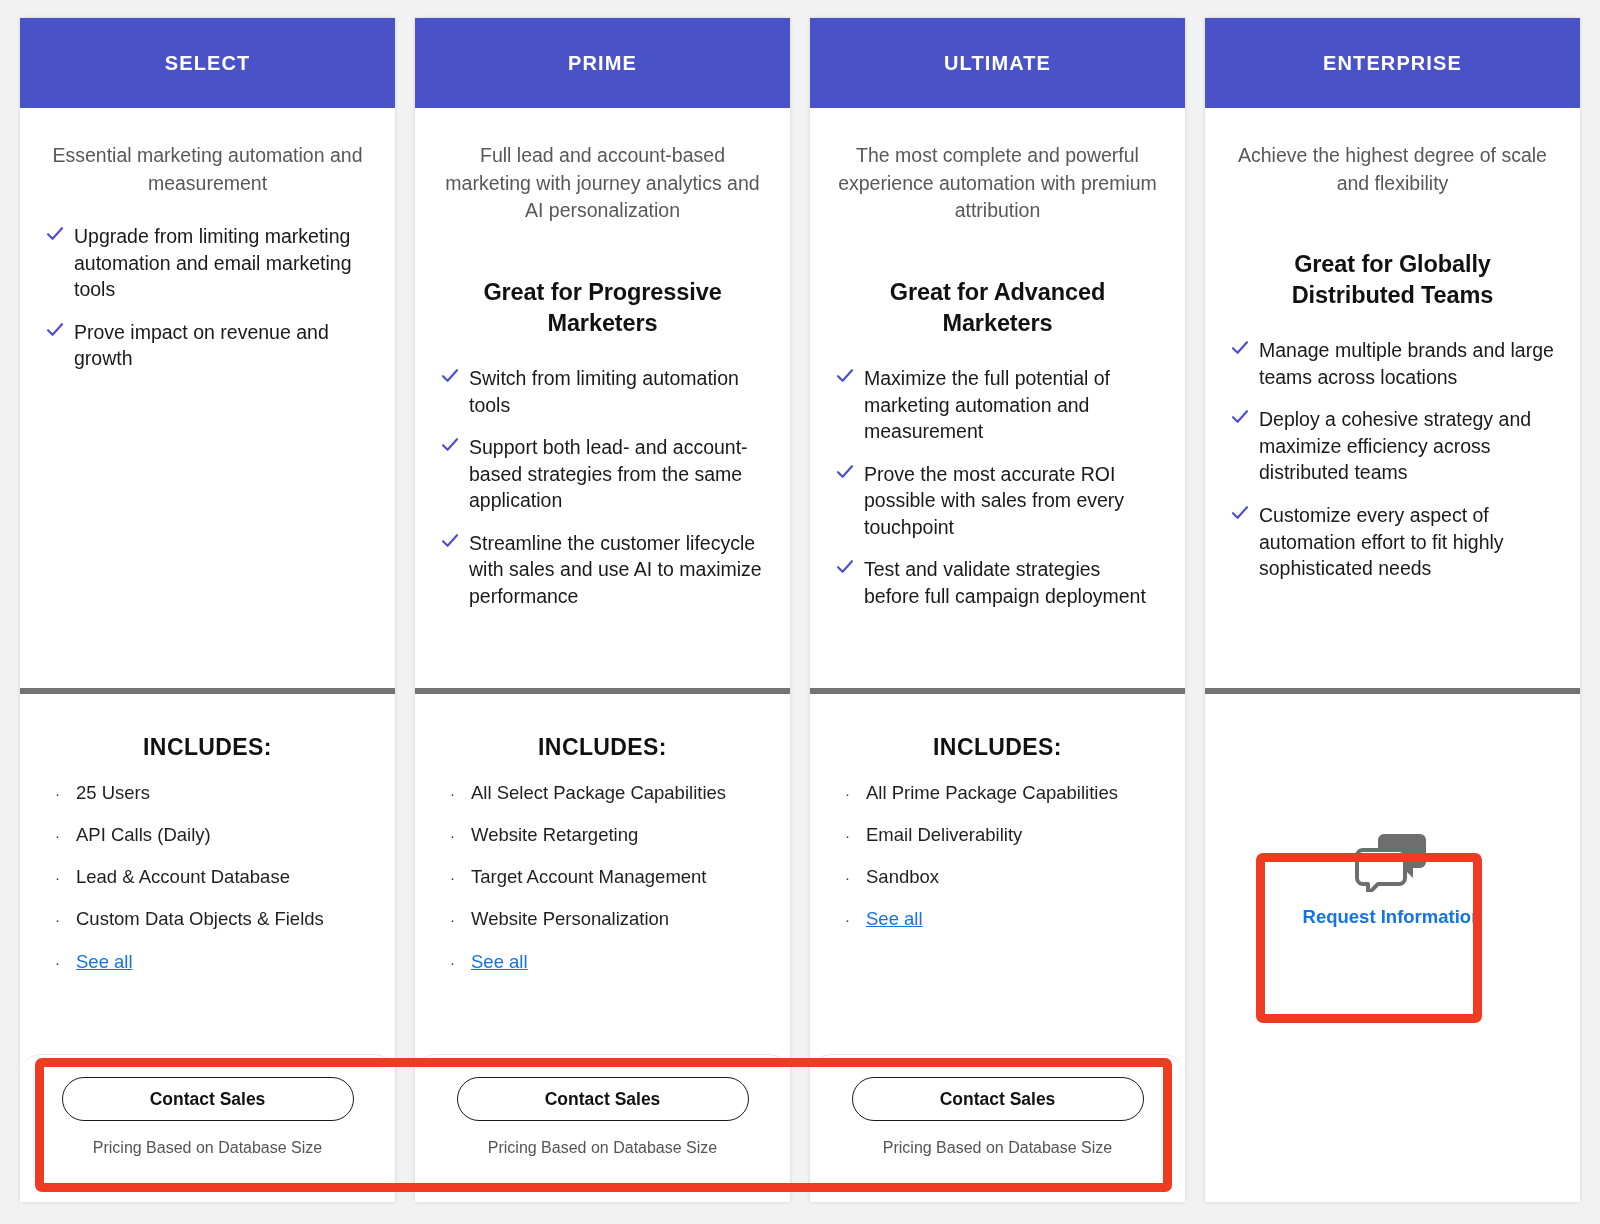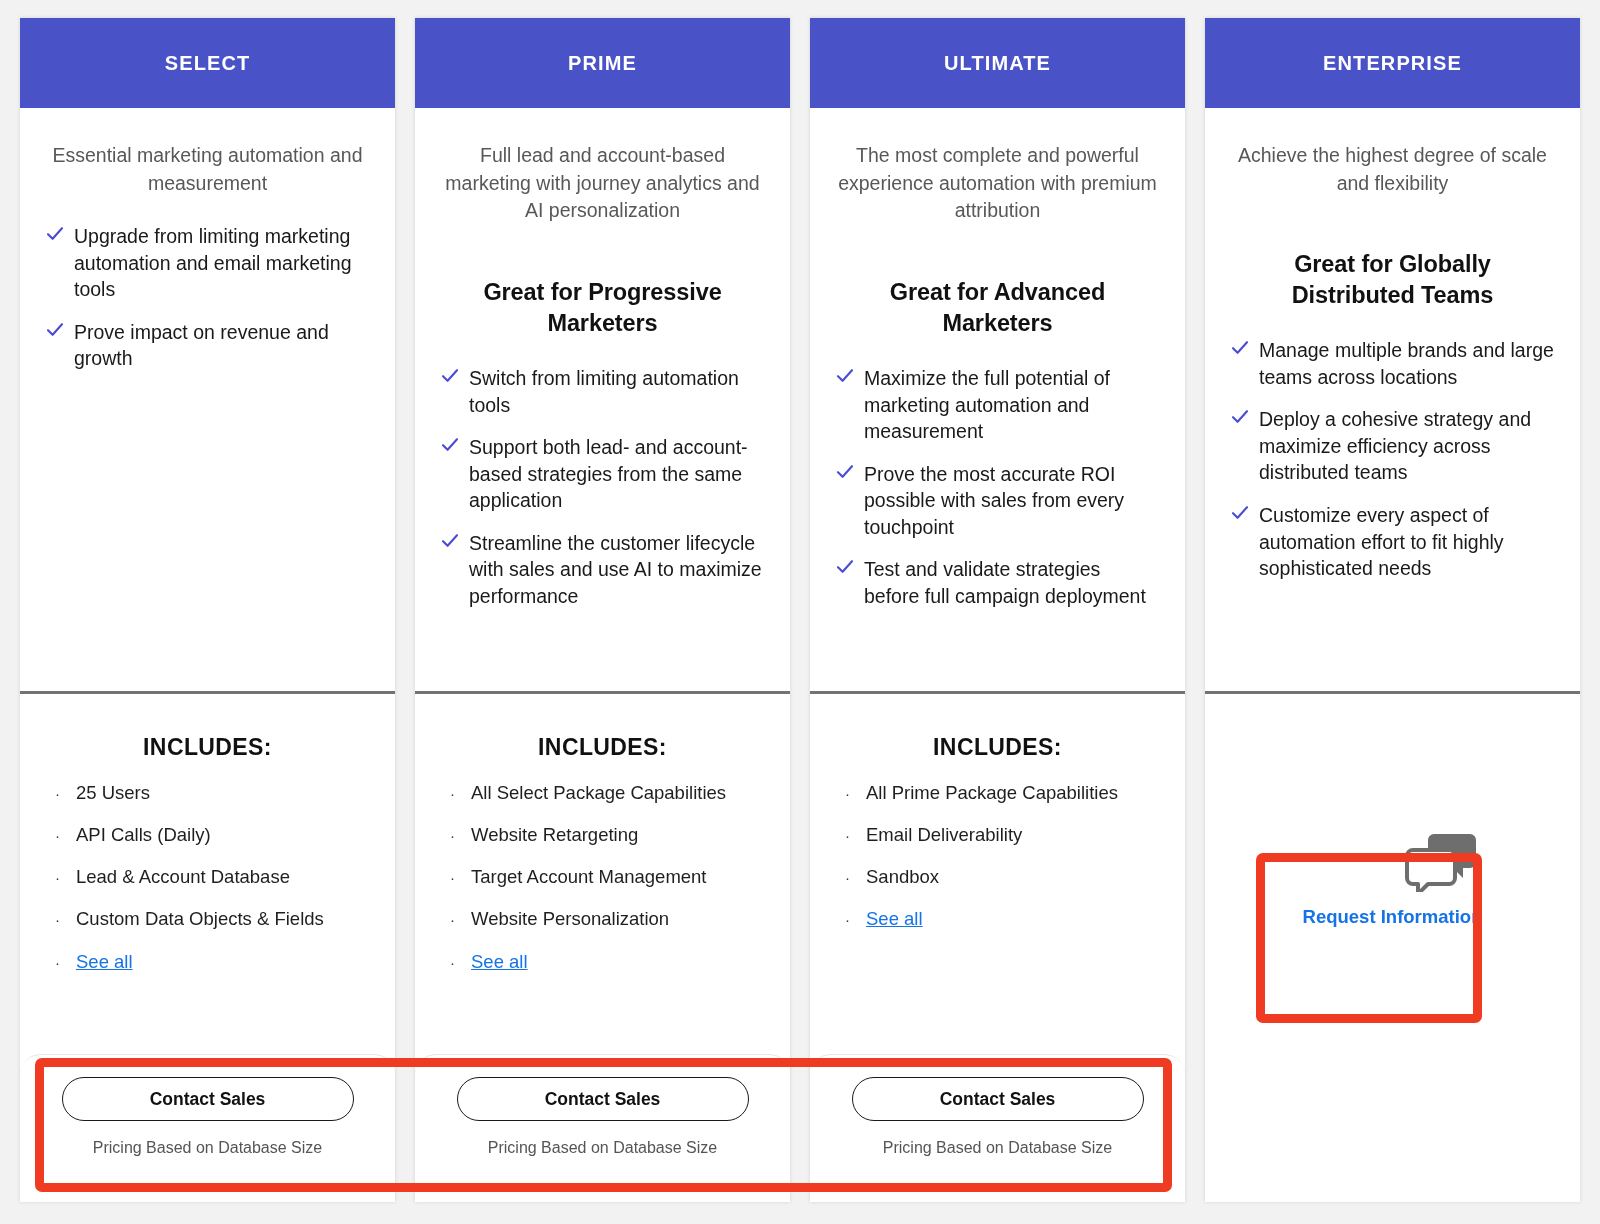--- a/index.html
+++ b/index.html
@@ -48,21 +48,21 @@
     font-size: 20px;
     font-weight: bold;
     flex: 0 0 90px;
   }
 
   
   .card-top {
     padding: 34px 26px 0 26px;
     flex: 0 0 auto;
     height: 586px;
-    border-bottom: 3px solid #737373;
+    border-bottom: 6px solid #737373;
     display: flex;
     flex-direction: column;
     align-items: flex-end;
   }
   .tagline {
     text-align: center;
     font-size: 19.5px;
     line-height: 1.42;
     color: #585858;
     font-weight: 400;
@@ -170,21 +170,21 @@
     display: flex;
     flex-direction: column;
     align-items: center;
     justify-content: flex-start;
     padding-top: 40px;
   }
   .req-wrap {
     margin-top: 96px;
     display: flex;
     flex-direction: column;
-    align-items: flex-end;
+    align-items: center;
     cursor: pointer;
   }
   .req-icon { width: 78px; height: 62px; }
   .req-label {
     margin-top: 14px;
     color: #1473e6;
     font-size: 18.5px;
     font-weight: bold;
   }
   .card.enterprise .card-foot {

